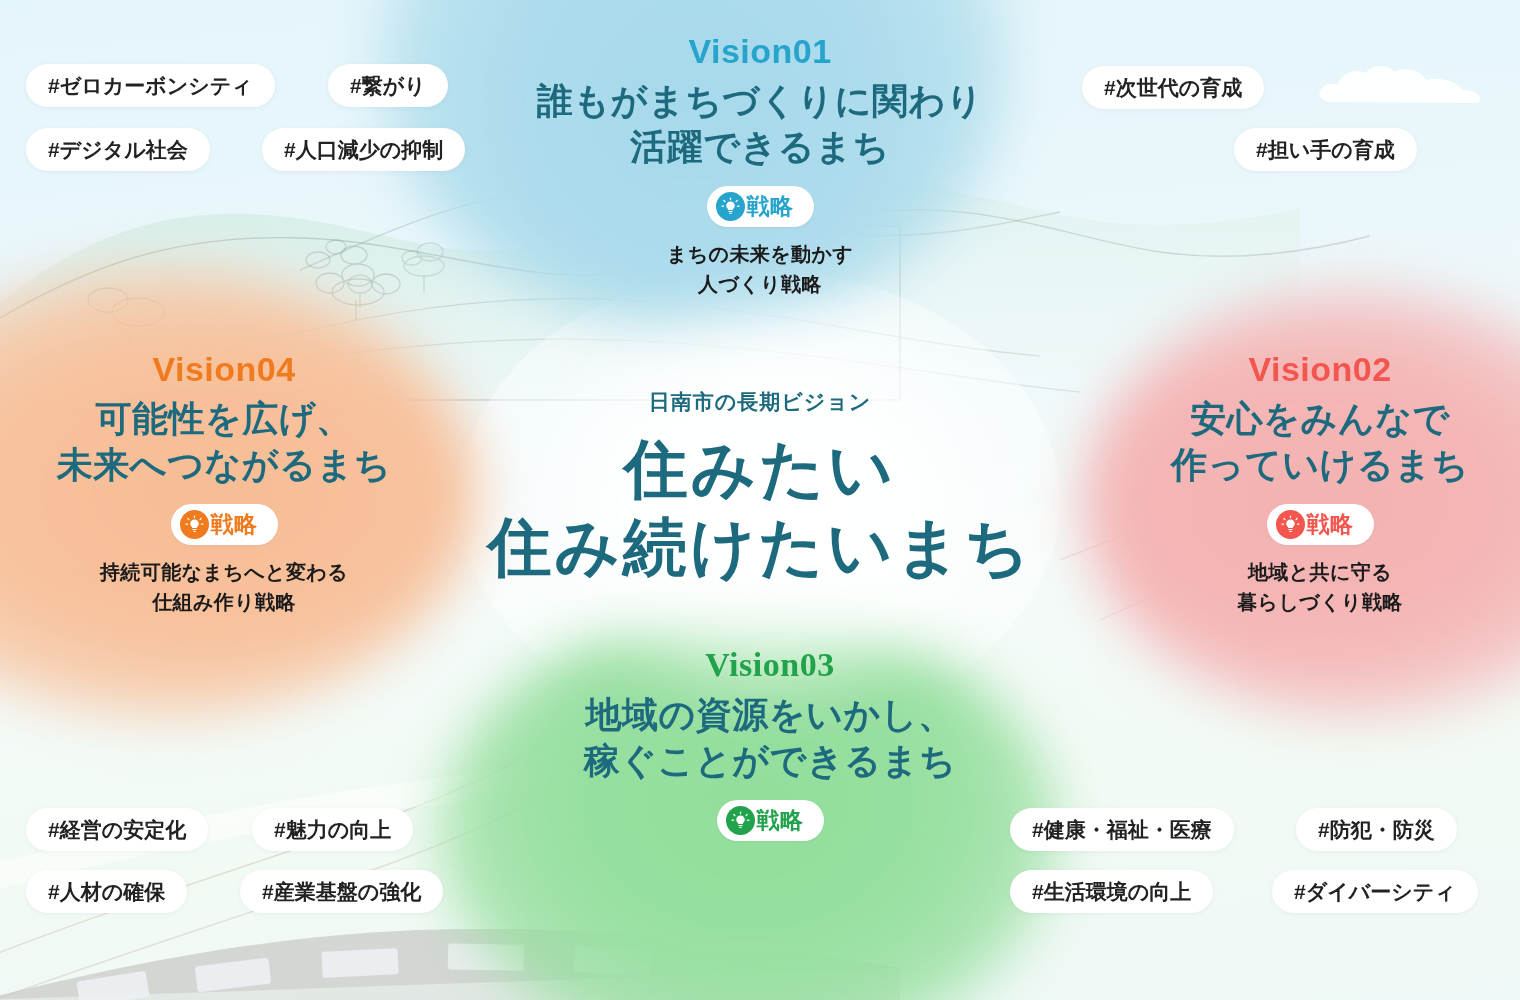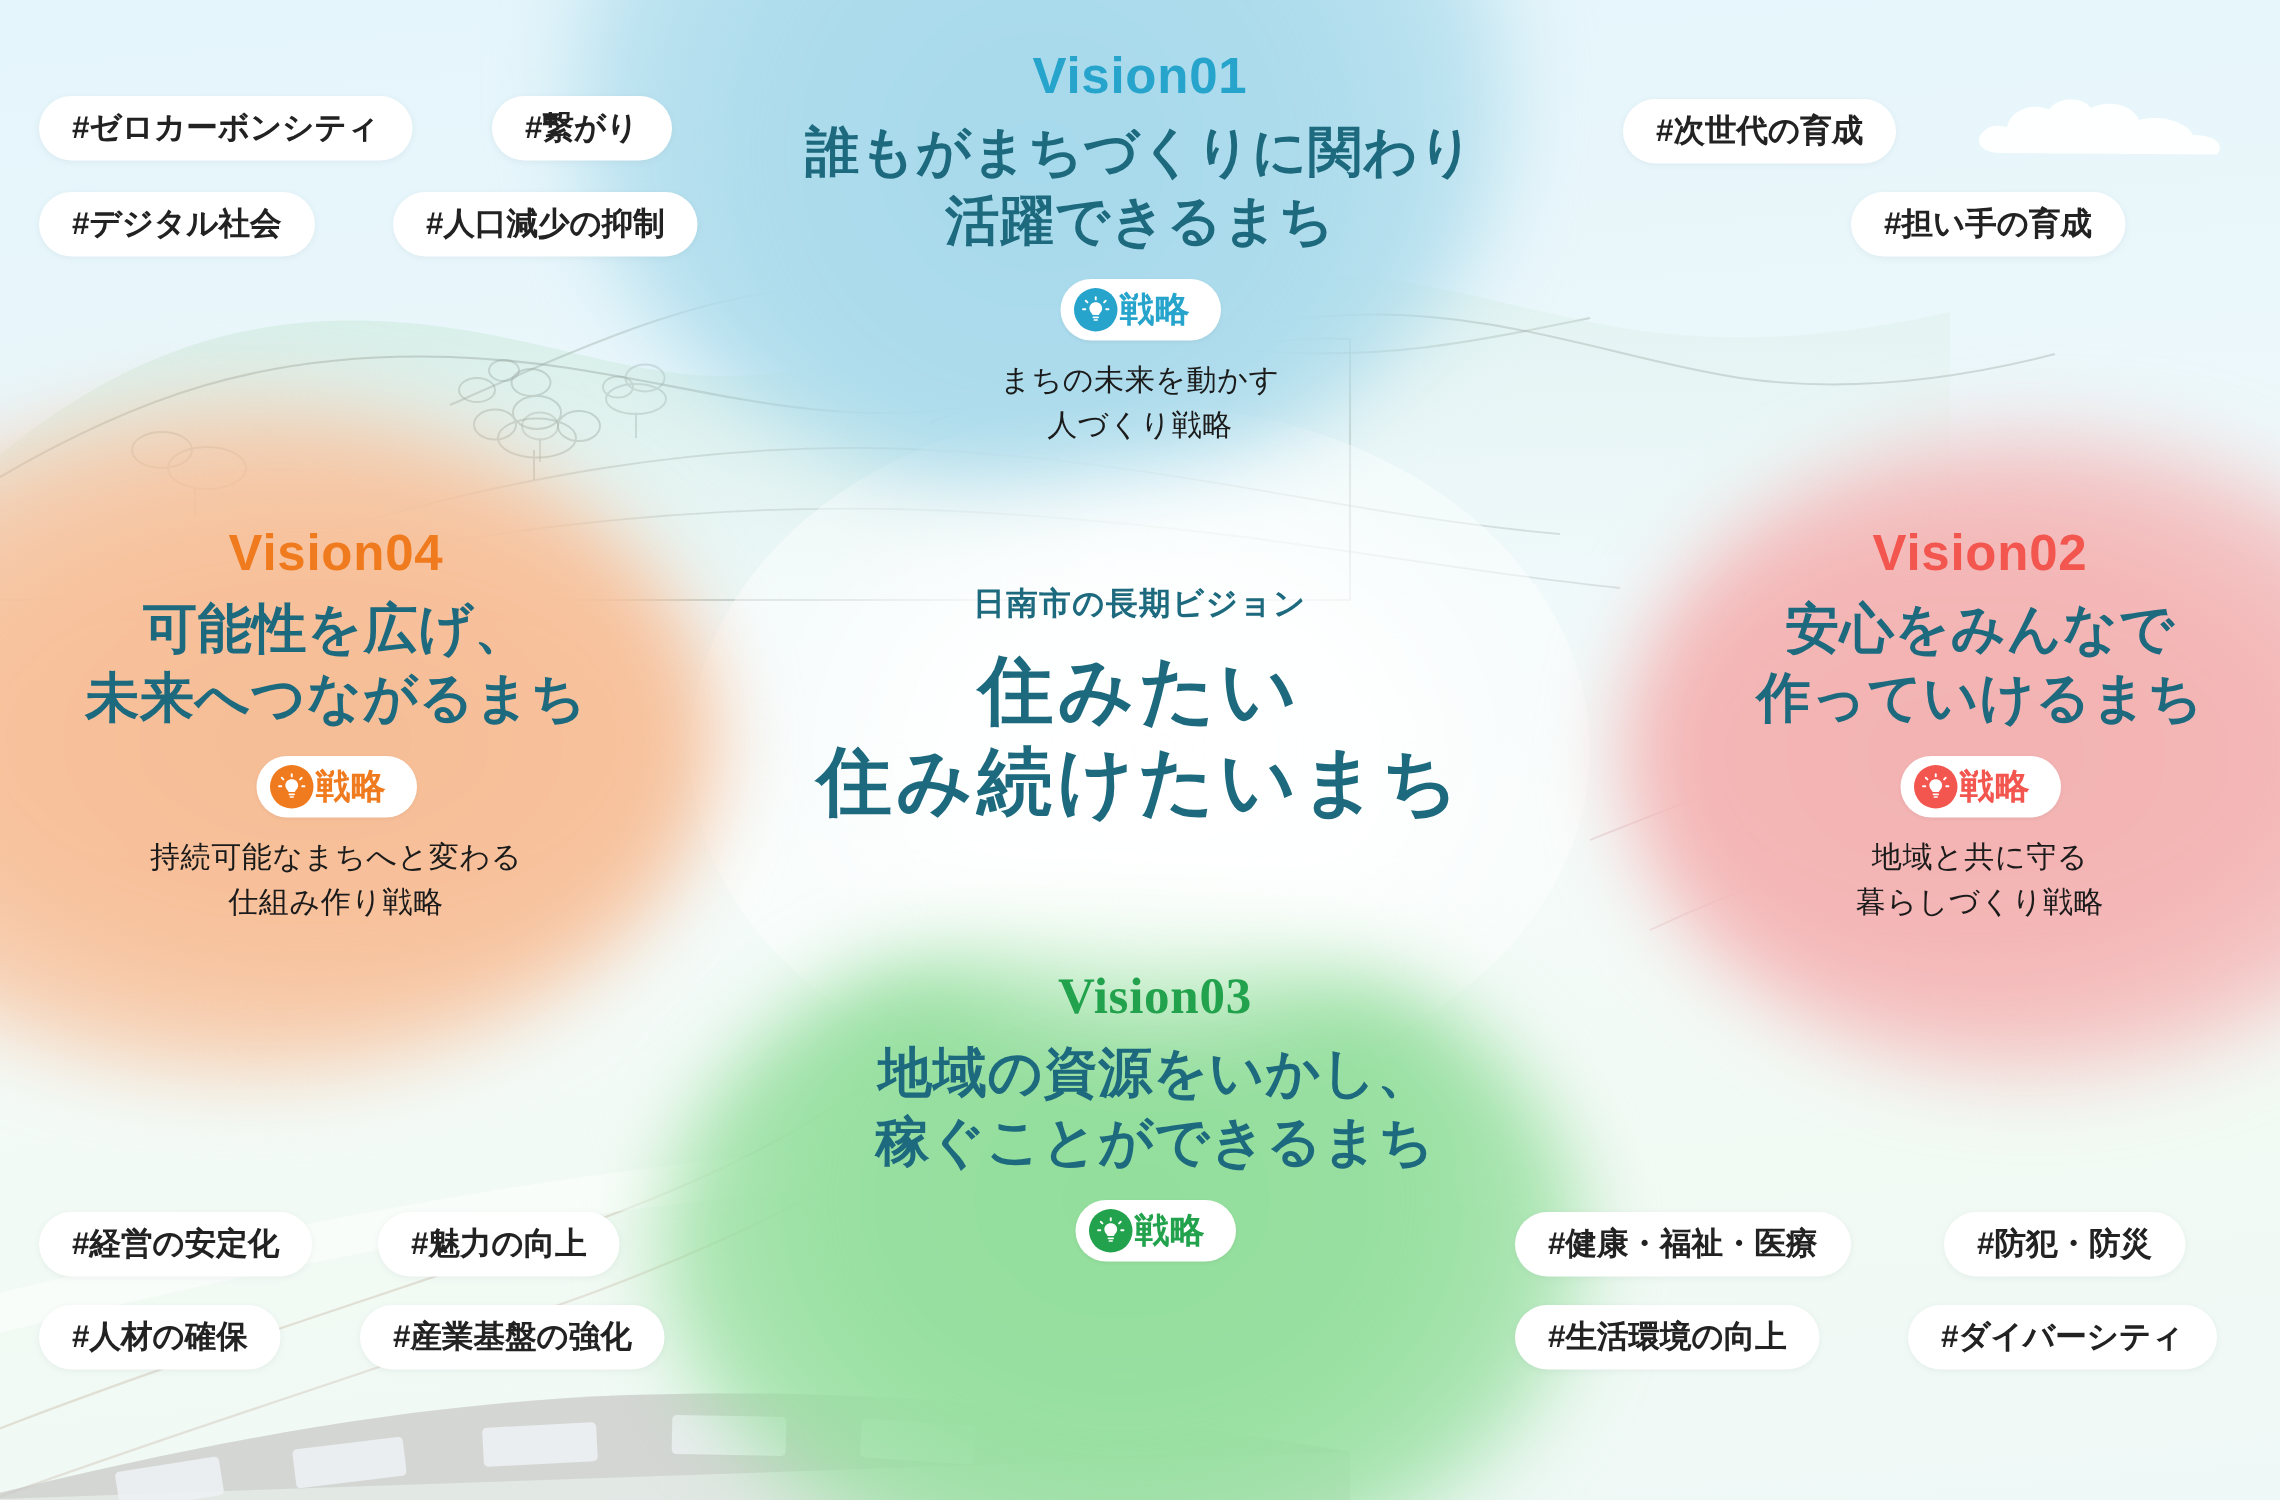--- a/index.html
+++ b/index.html
@@ -59,21 +59,21 @@
     padding:6px 20px 6px 9px;margin:16px 0 12px 0;
     box-shadow:0 1px 3px rgba(0,0,0,.05);
   }
   .badge .bulb{
     width:29px;height:29px;border-radius:50%;
     display:flex;align-items:center;justify-content:center;flex:0 0 auto;
   }
   .badge .bulb svg{display:block;}
   .badge-label{font-weight:800;font-size:23px;line-height:1;letter-spacing:.5px;}
   .v-strategy{
-    font-weight:400;font-size:20px;line-height:1.5;color:#1b1b1b;margin:0;
+    font-weight:700;font-size:20px;line-height:1.5;color:#1b1b1b;margin:0;
     letter-spacing:.4px;
     text-align:center;
   }
 
   
   #vision01{left:440px;top:34px;width:640px;}
   #vision02{left:1120px;top:352px;width:400px;}
   #vision03{left:500px;top:648px;width:540px;}
   #vision04{left:-6px;top:352px;width:460px;}
 
@@ -93,21 +93,21 @@
   #vision04 .badge-label{color:#f07b1e;}
 
   
   #center-vision{
     position:absolute;left:460px;top:388px;width:600px;text-align:center;
   }
   #center-vision .c-sub{
     font-weight:700;font-size:21px;color:#1d6a7e;margin:0 0 14px 0;letter-spacing:1px;
   }
   #center-vision .c-main{
-    font-weight:800;font-size:50px;line-height:1.22;color:#1d6a7e;margin:0;
+    font-weight:800;font-size:64px;line-height:1.22;color:#1d6a7e;margin:0;
     letter-spacing:3px;
   }
 
   
   .pill{
     position:absolute;background:#fff;border-radius:999px;
     font-weight:700;font-size:21px;color:#222;
     padding:10px 22px;white-space:nowrap;line-height:1.1;
     box-shadow:0 1px 4px rgba(120,140,150,.10);
   }

